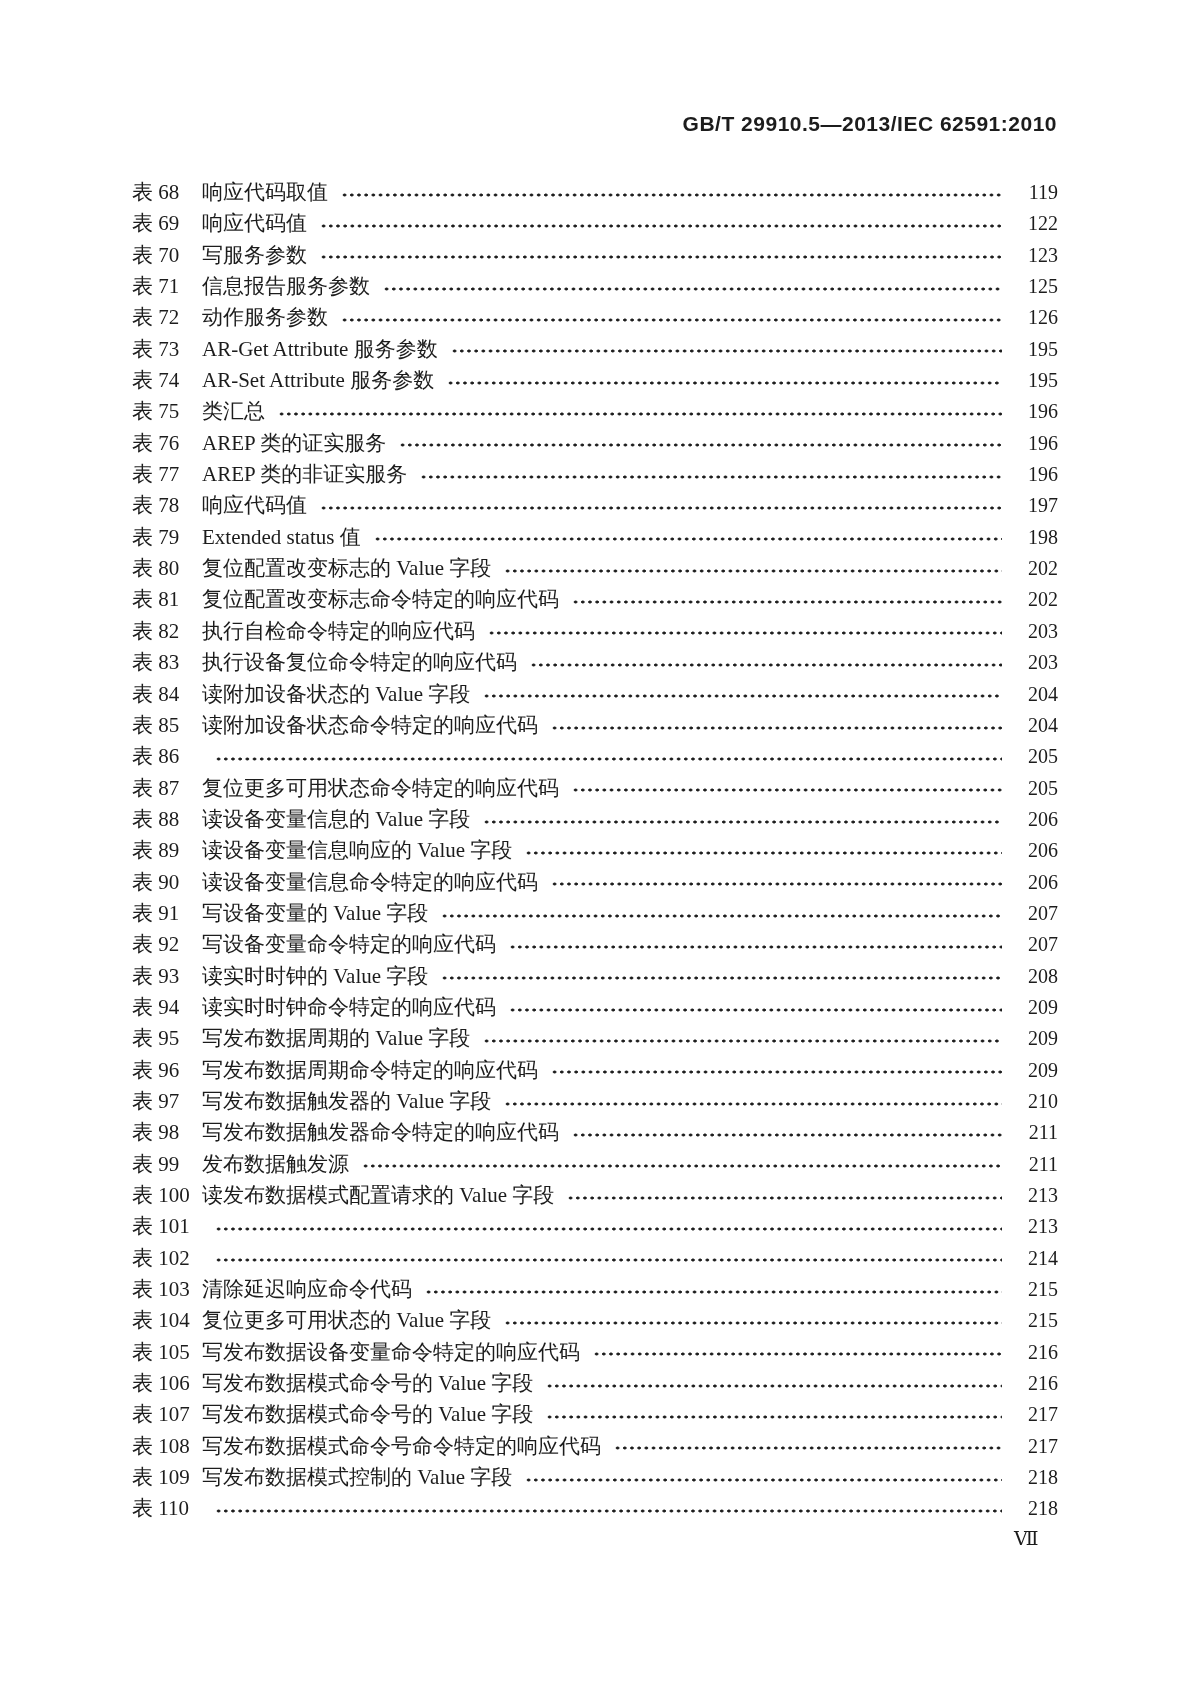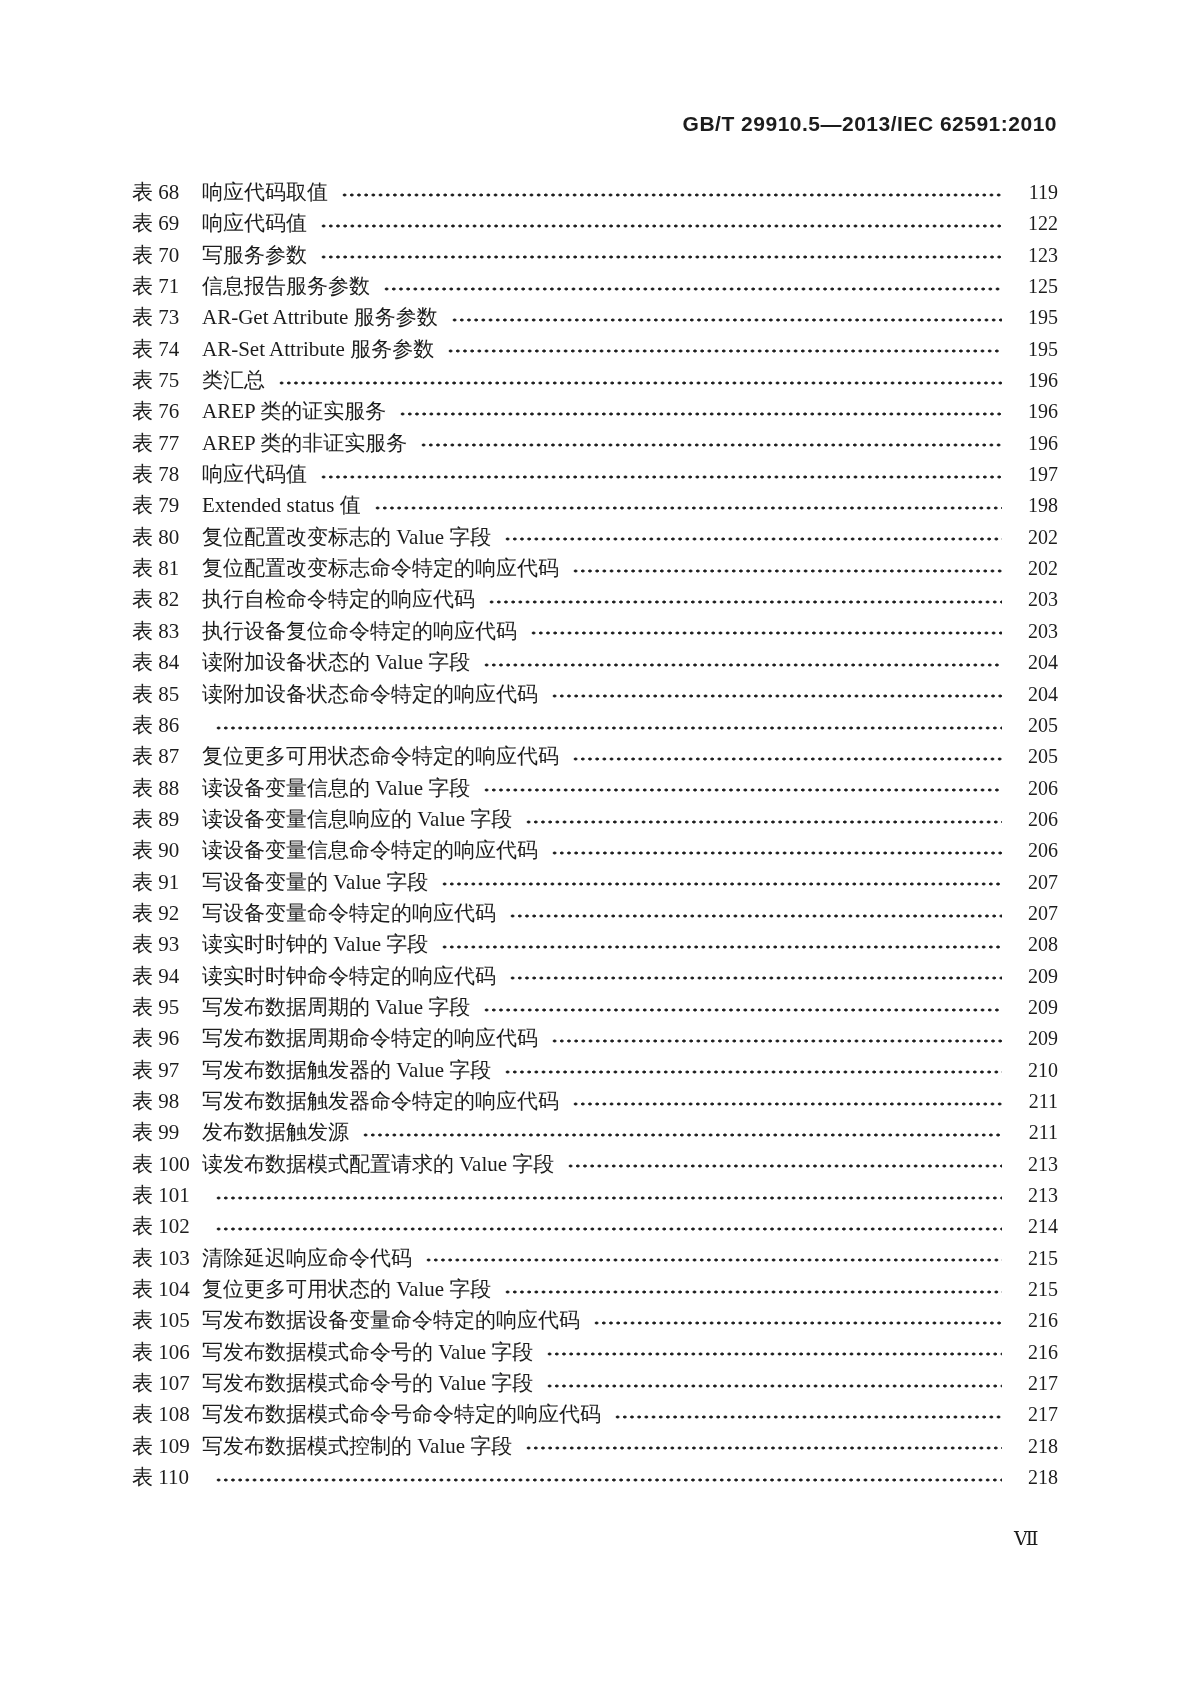--- a/index.html
+++ b/index.html
@@ -100,20 +100,26 @@
     <span class="pg">123</span>
   </div>
 
   <div class="row">
     <span class="lbl">表 71</span>
     <span class="ttl">信息报告服务参数</span>
     <span class="dots"></span>
     <span class="pg">125</span>
   </div>
 
+  <div class="row">
+    <span class="lbl">表 72</span>
+    <span class="ttl">动作服务参数</span>
+    <span class="dots"></span>
+    <span class="pg">126</span>
+  </div>
 
   <div class="row">
     <span class="lbl">表 73</span>
     <span class="ttl">AR-Get Attribute 服务参数</span>
     <span class="dots"></span>
     <span class="pg">195</span>
   </div>
 
   <div class="row">
     <span class="lbl">表 74</span>

